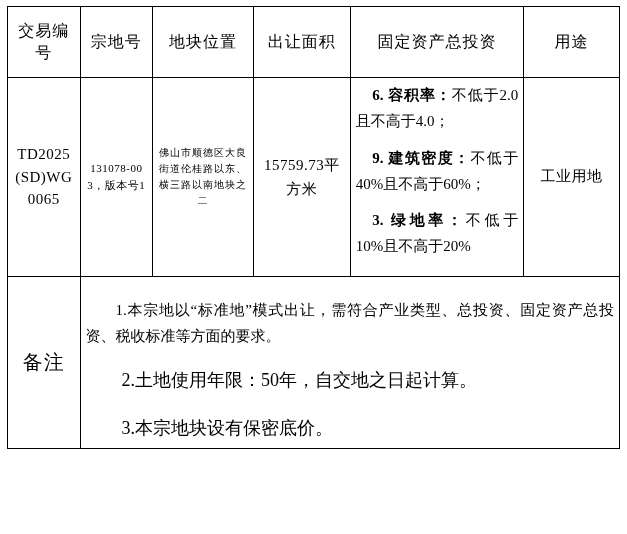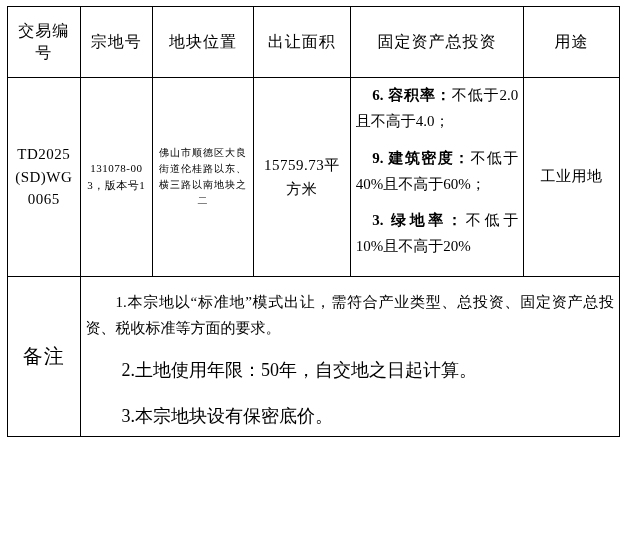--- a/index.html
+++ b/index.html
@@ -99,21 +99,21 @@
     letter-spacing: 1px;
     width: 72px;
   }
   td.cell-remark-body {
     text-align: left;
     font-size: 15px;
     line-height: 1.75;
     padding: 10px 12px 12px 12px;
   }
   td.cell-remark-body p {
-    margin: 8px 0 14px 0;
+    margin: 16px 0 14px 0;
     text-indent: 2em;
     text-align: justify;
     text-justify: inter-ideograph;
   }
   td.cell-remark-body p.small {
     font-size: 18px;
     margin-bottom: 14px;
   }
   td.cell-remark-body p:last-child { margin-bottom: 0; }
 </style>

